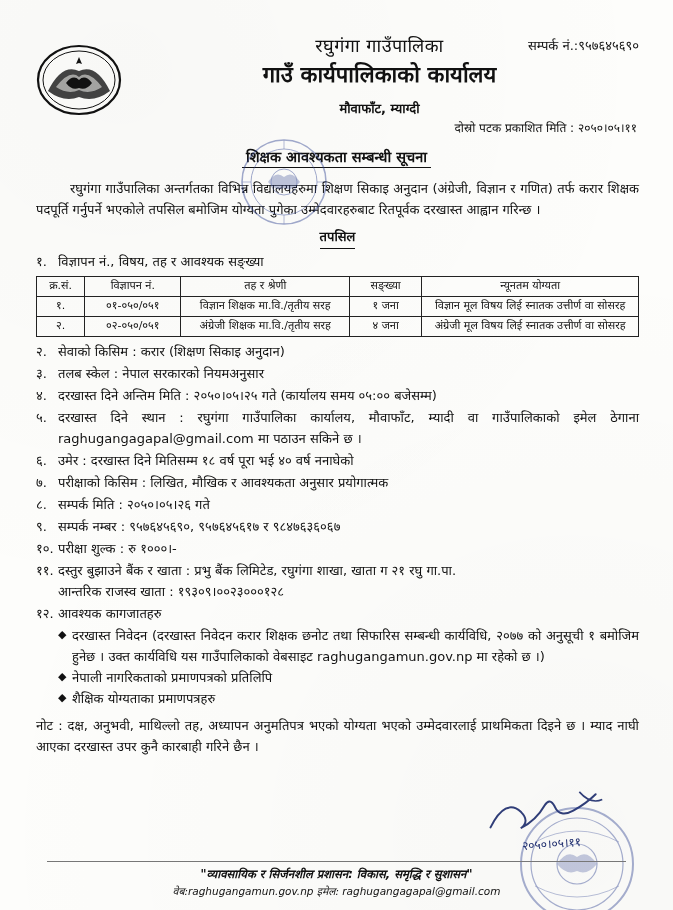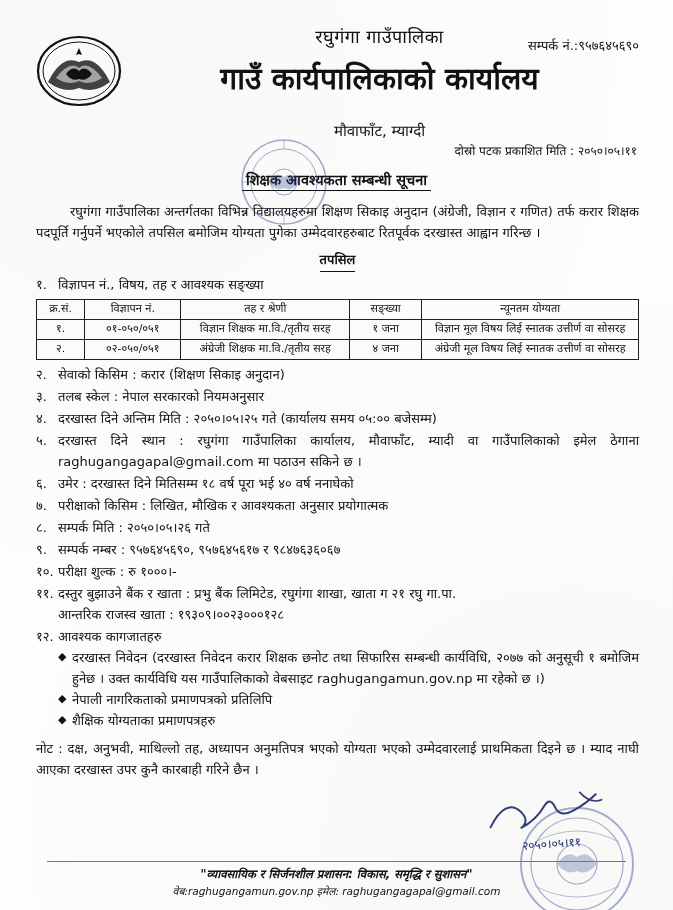--- a/index.html
+++ b/index.html
@@ -27,21 +27,21 @@
     inset: 0;
     background:
       radial-gradient(circle at 18% 8%, rgba(0,0,0,0.018), transparent 55%),
       radial-gradient(circle at 85% 92%, rgba(0,0,0,0.02), transparent 60%);
     pointer-events: none;
   }
 
   
   .header {
     position: relative;
-    padding: 20px 36px 0 36px;
+    padding: 29px 36px 0 36px;
     display: flex;
     align-items: flex-start;
   }
   .emblem {
     width: 86px;
     height: 74px;
     flex: 0 0 86px;
     margin-top: 14px;
   }
   .emblem svg { display: block; }
@@ -49,28 +49,29 @@
     flex: 1 1 auto;
     text-align: center;
     margin-top: 6px;
   }
   .org-name {
     font-size: 18px;
     letter-spacing: 0.5px;
     line-height: 1.25;
   }
   .office-name {
-    font-size: 30px;
+    font-size: 22px;
     font-weight: bold;
     line-height: 1.35;
+    margin-top: 2px;
+  }
+  .place {
+    font-size: 13px;
     margin-top: 10px;
-  }
-  .place {
-    font-size: 15px;
-    margin-top: 21px;
+    font-weight: bold;
   }
   .contact {
     position: absolute;
     right: 34px;
     top: 36px;
     font-size: 13px;
     white-space: nowrap;
   }
 
   

